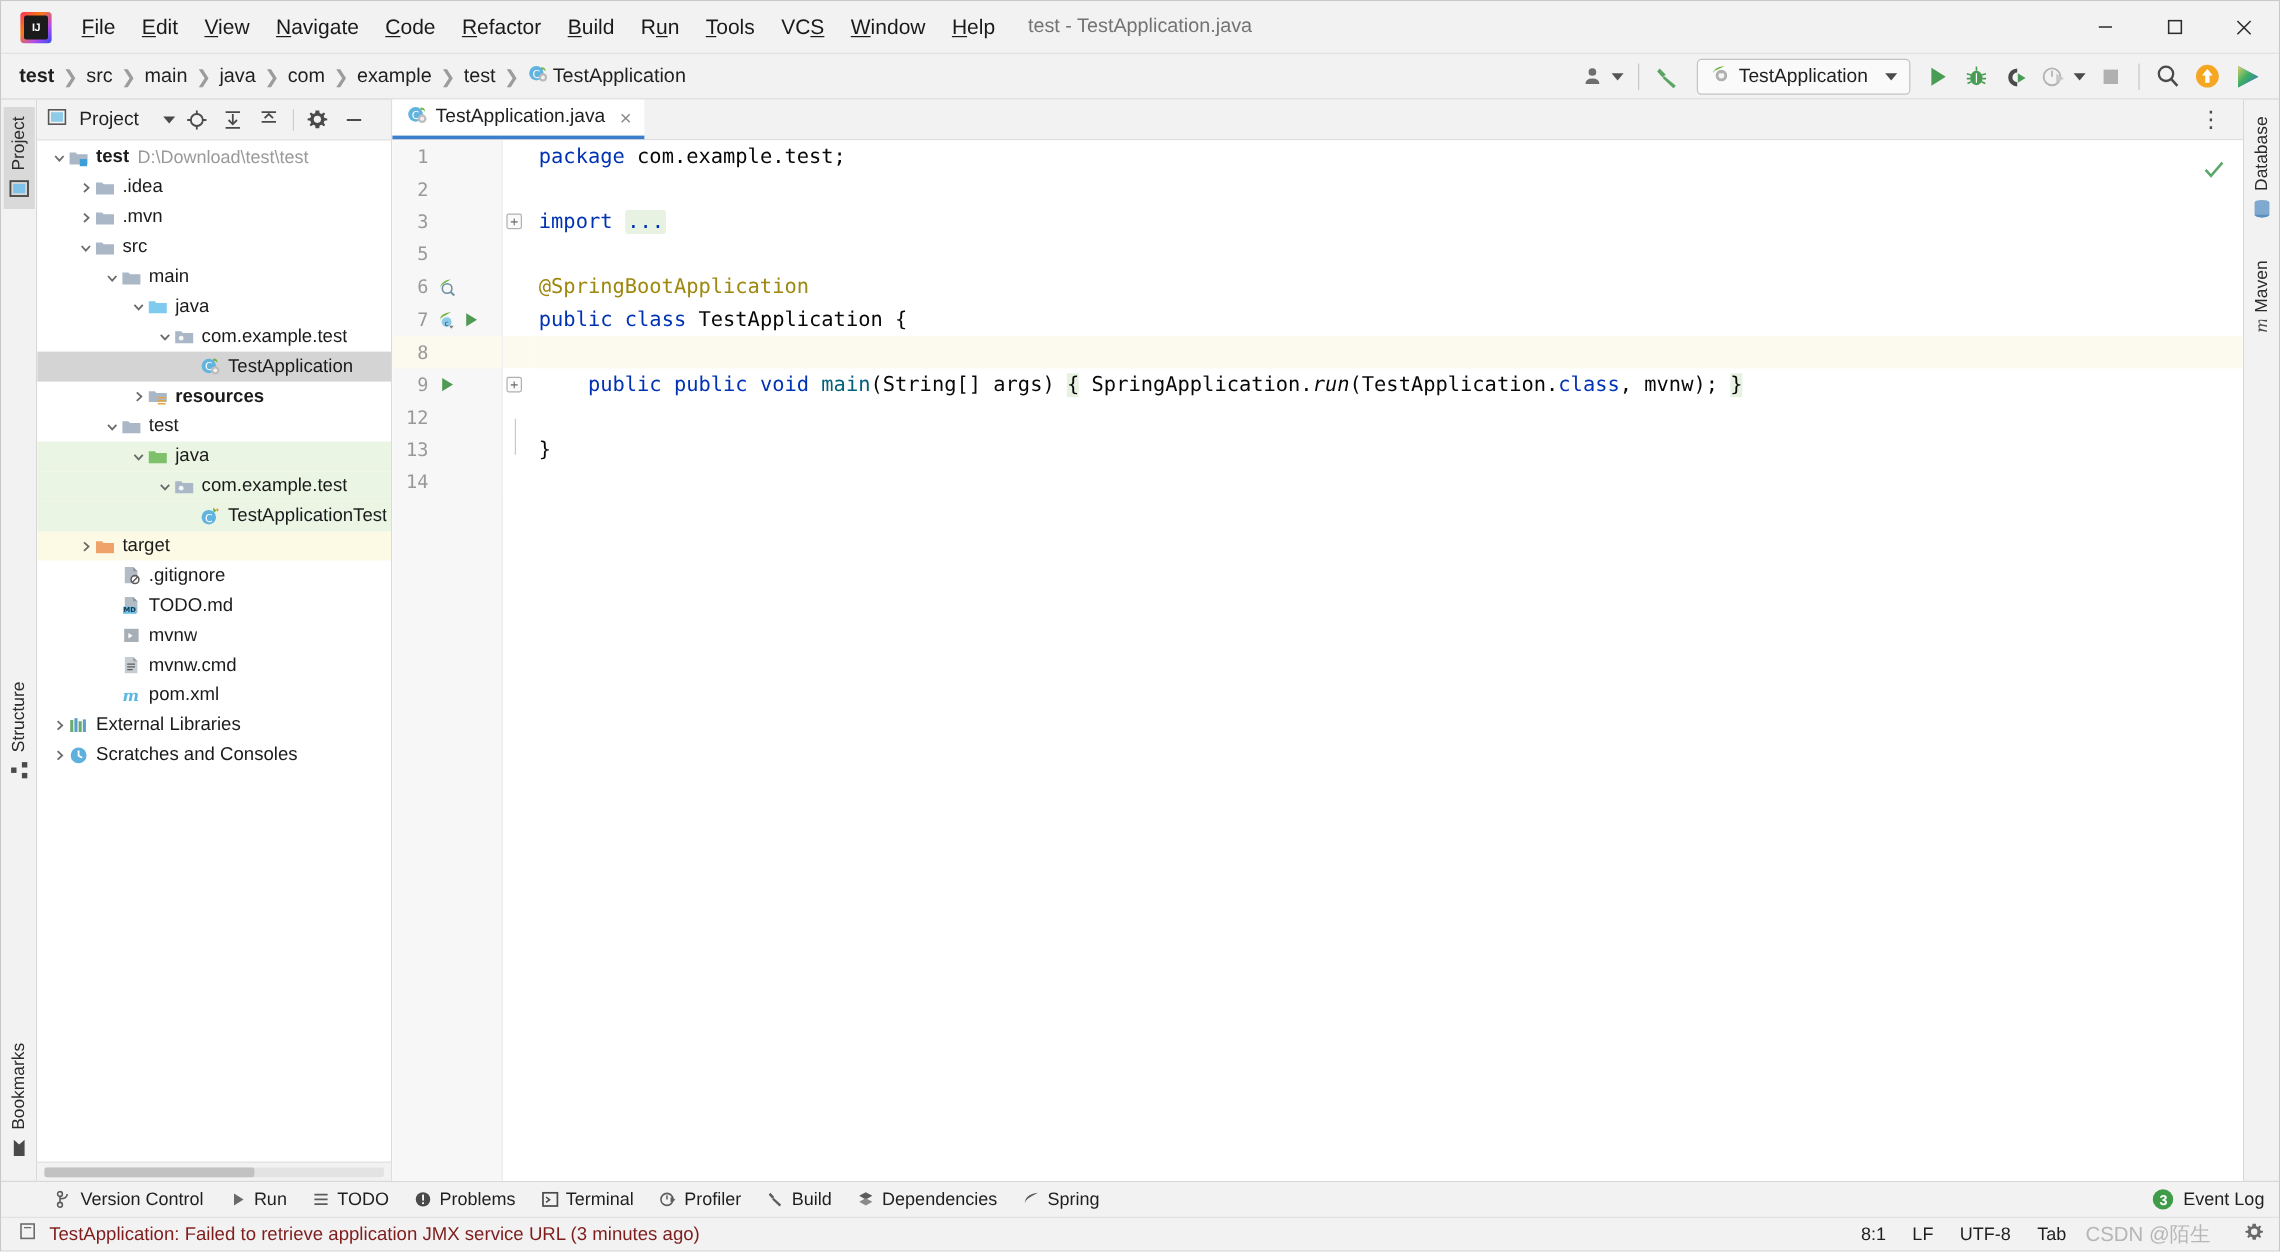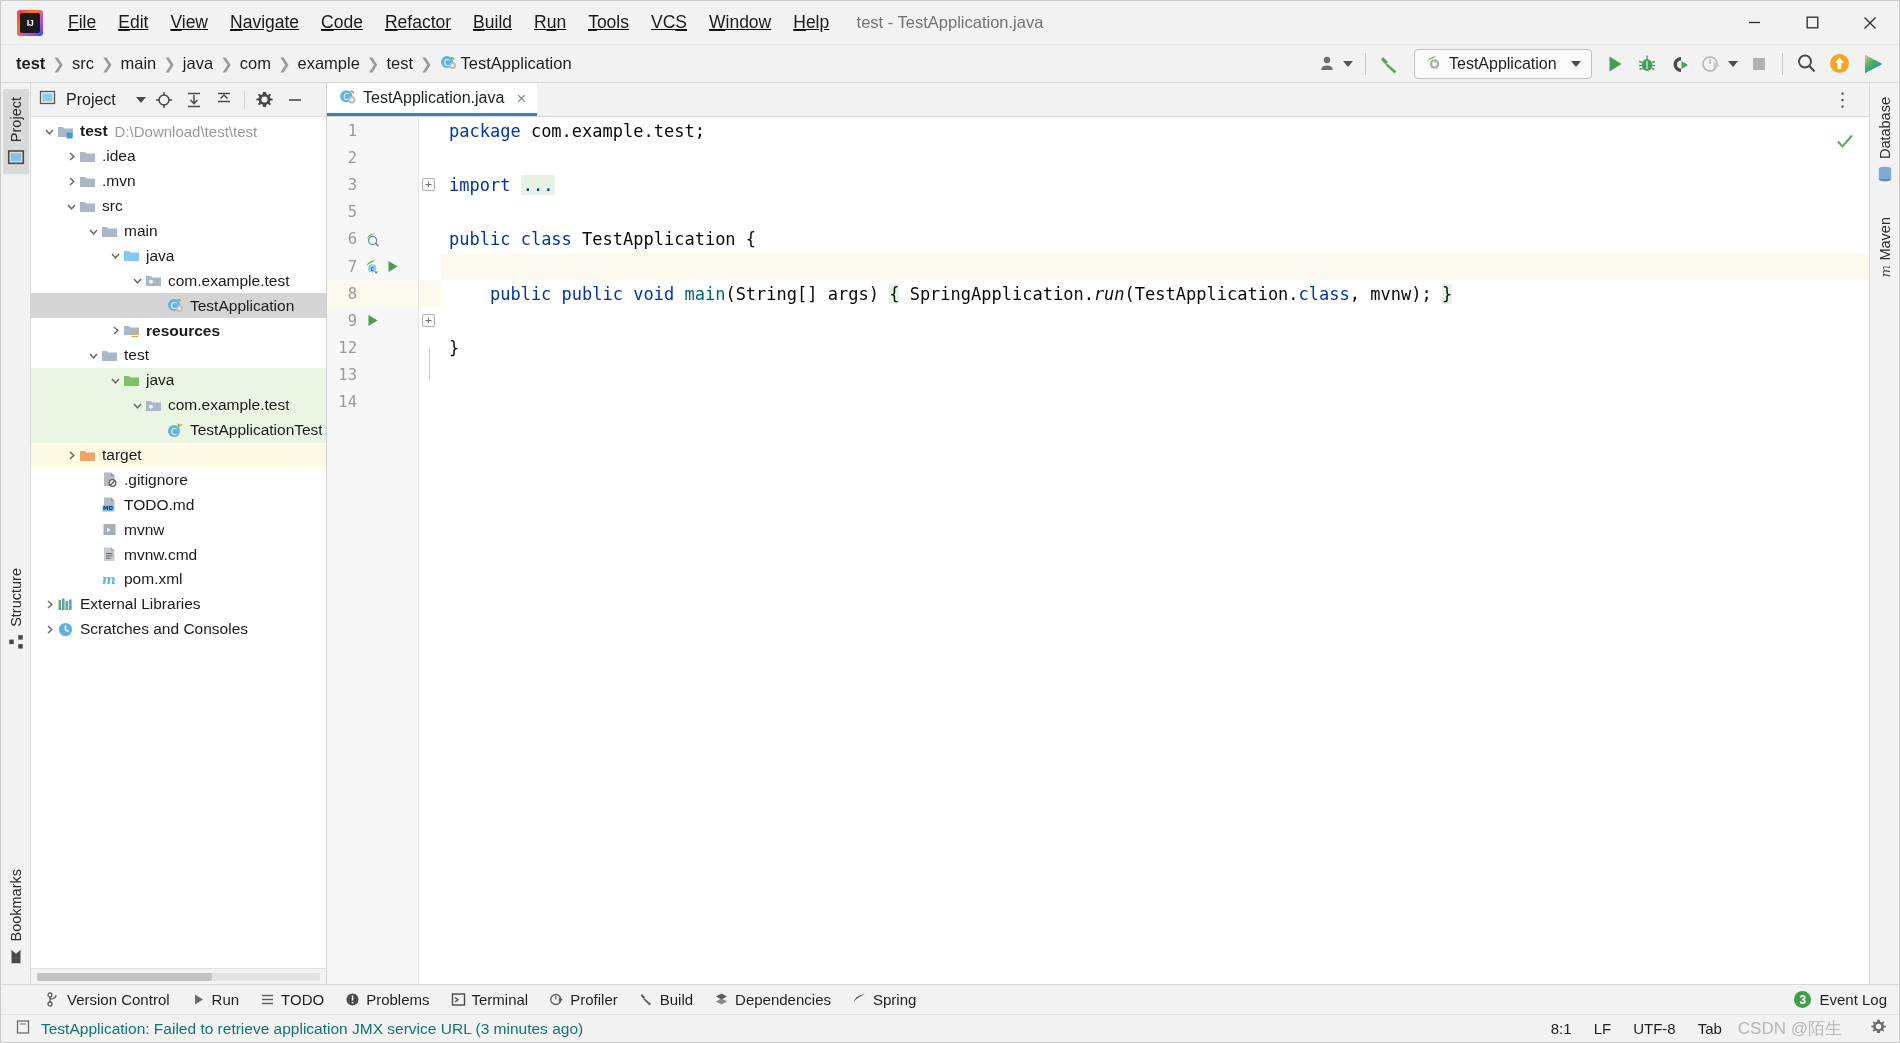--- a/index.html
+++ b/index.html
@@ -33,21 +33,21 @@
     position: absolute; inset: 0; border-radius: 3px;
     background: linear-gradient(135deg,#fe315d 0%, #f97a12 35%, #b24bef 70%, #2e4cf2 100%);
   }
   .ij-logo .in {
     position: absolute; left: 3px; top: 3px; right: 3px; bottom: 3px;
     background: #1b1b1b; border-radius: 2px;
     font-size: 9px; color: #fff; font-weight: bold;
     display: flex; align-items: center; justify-content: center;
     letter-spacing: -0.5px;
   }
-  .menubar { display: flex; align-items: center; height: 100%; text-decoration: underline; }
+  .menubar { display: flex; align-items: center; height: 100%; }
   .menu-item {
     padding: 4px 11px; font-size: 17.5px; color: #1a1a1a; cursor: default;
     white-space: nowrap;
   }
   .menu-item u { text-decoration: underline; text-underline-offset: 2px; }
   .window-title {
     position: absolute; left: 0; right: 0; text-align: center;
     font-size: 16.5px; color: #737373; pointer-events: none;
   }
   .wincontrols { margin-left: auto; display: flex; height: 100%; z-index: 3; }
@@ -245,21 +245,21 @@
     width: 17px; height: 17px; border-radius: 50%; background: #3f9c48;
     color: #fff; font-size: 12px; display: flex; align-items: center;
     justify-content: center; font-weight: bold;
   }
 
   .statusbar {
     height: 28px; min-height: 28px; background: #f2f2f2;
     border-top: 1px solid #e2e2e2;
     display: flex; align-items: center; padding: 0 12px 0 14px; gap: 10px;
   }
-  .status-msg { font-size: 15.5px; color: #0f766e; white-space: nowrap; }
+  .status-msg { font-size: 15.5px; color: #7f1d1d; white-space: nowrap; }
   .status-right { margin-left: auto; display: flex; align-items: center; gap: 22px; }
   .status-right .si { font-size: 15px; color: #1f1f1f; cursor: default; }
   .wm {
     color: #b6b6b6; font-size: 17px; position: relative; left: -6px;
     font-family: "Liberation Sans", sans-serif;
   }
 </style>
 </head>
 <body>
 
@@ -869,20 +869,21 @@
             <div class="ln" style="padding: 0px; background: rgb(255, 255, 255);"></div>
             <div class="ln" style="padding: 0px; background: rgb(255, 255, 255);"></div>
             <div class="ln" style="padding: 0px; background: rgb(255, 255, 255);"></div>
             <div class="fold-line" style="top: 231.6px; height: 30px;"></div>
           </div>
         <div class="code-col" id="code-col">
             <div class="cline"><span class="kw">package </span><span>com.example.test;</span></div>
             <div class="cline"></div>
             <div class="cline"><span class="kw">import </span><span class="fold-placeholder">...</span></div>
             <div class="cline"></div>
+            <div class="cline"><span class="ann">@SpringBootApplication</span></div>
             <div class="cline"><span class="kw">public </span><span class="kw">class </span><span>TestApplication {</span></div>
             <div class="cline hl-row"></div>
             <div class="cline"><span class="kw">    public </span><span class="kw">public </span><span class="kw">void </span><span class="mth">main</span><span>(String[] args) </span><span class="brace-hl">{</span><span> SpringApplication.</span><span class="italic">run</span><span>(TestApplication.</span><span class="kw">class</span><span>, mvnw); </span><span class="brace-hl">}</span></div>
             <div class="cline"></div>
             <div class="cline"><span>}</span></div>
             <div class="cline"></div>
           </div>
         <div class="check-ok">
           <svg width="20" height="20" viewBox="0 0 20 20">
             <path d="M3 10.5 L7.5 15.5 L17 4.5" fill="none" stroke="#59a869" stroke-width="2.1"></path>

